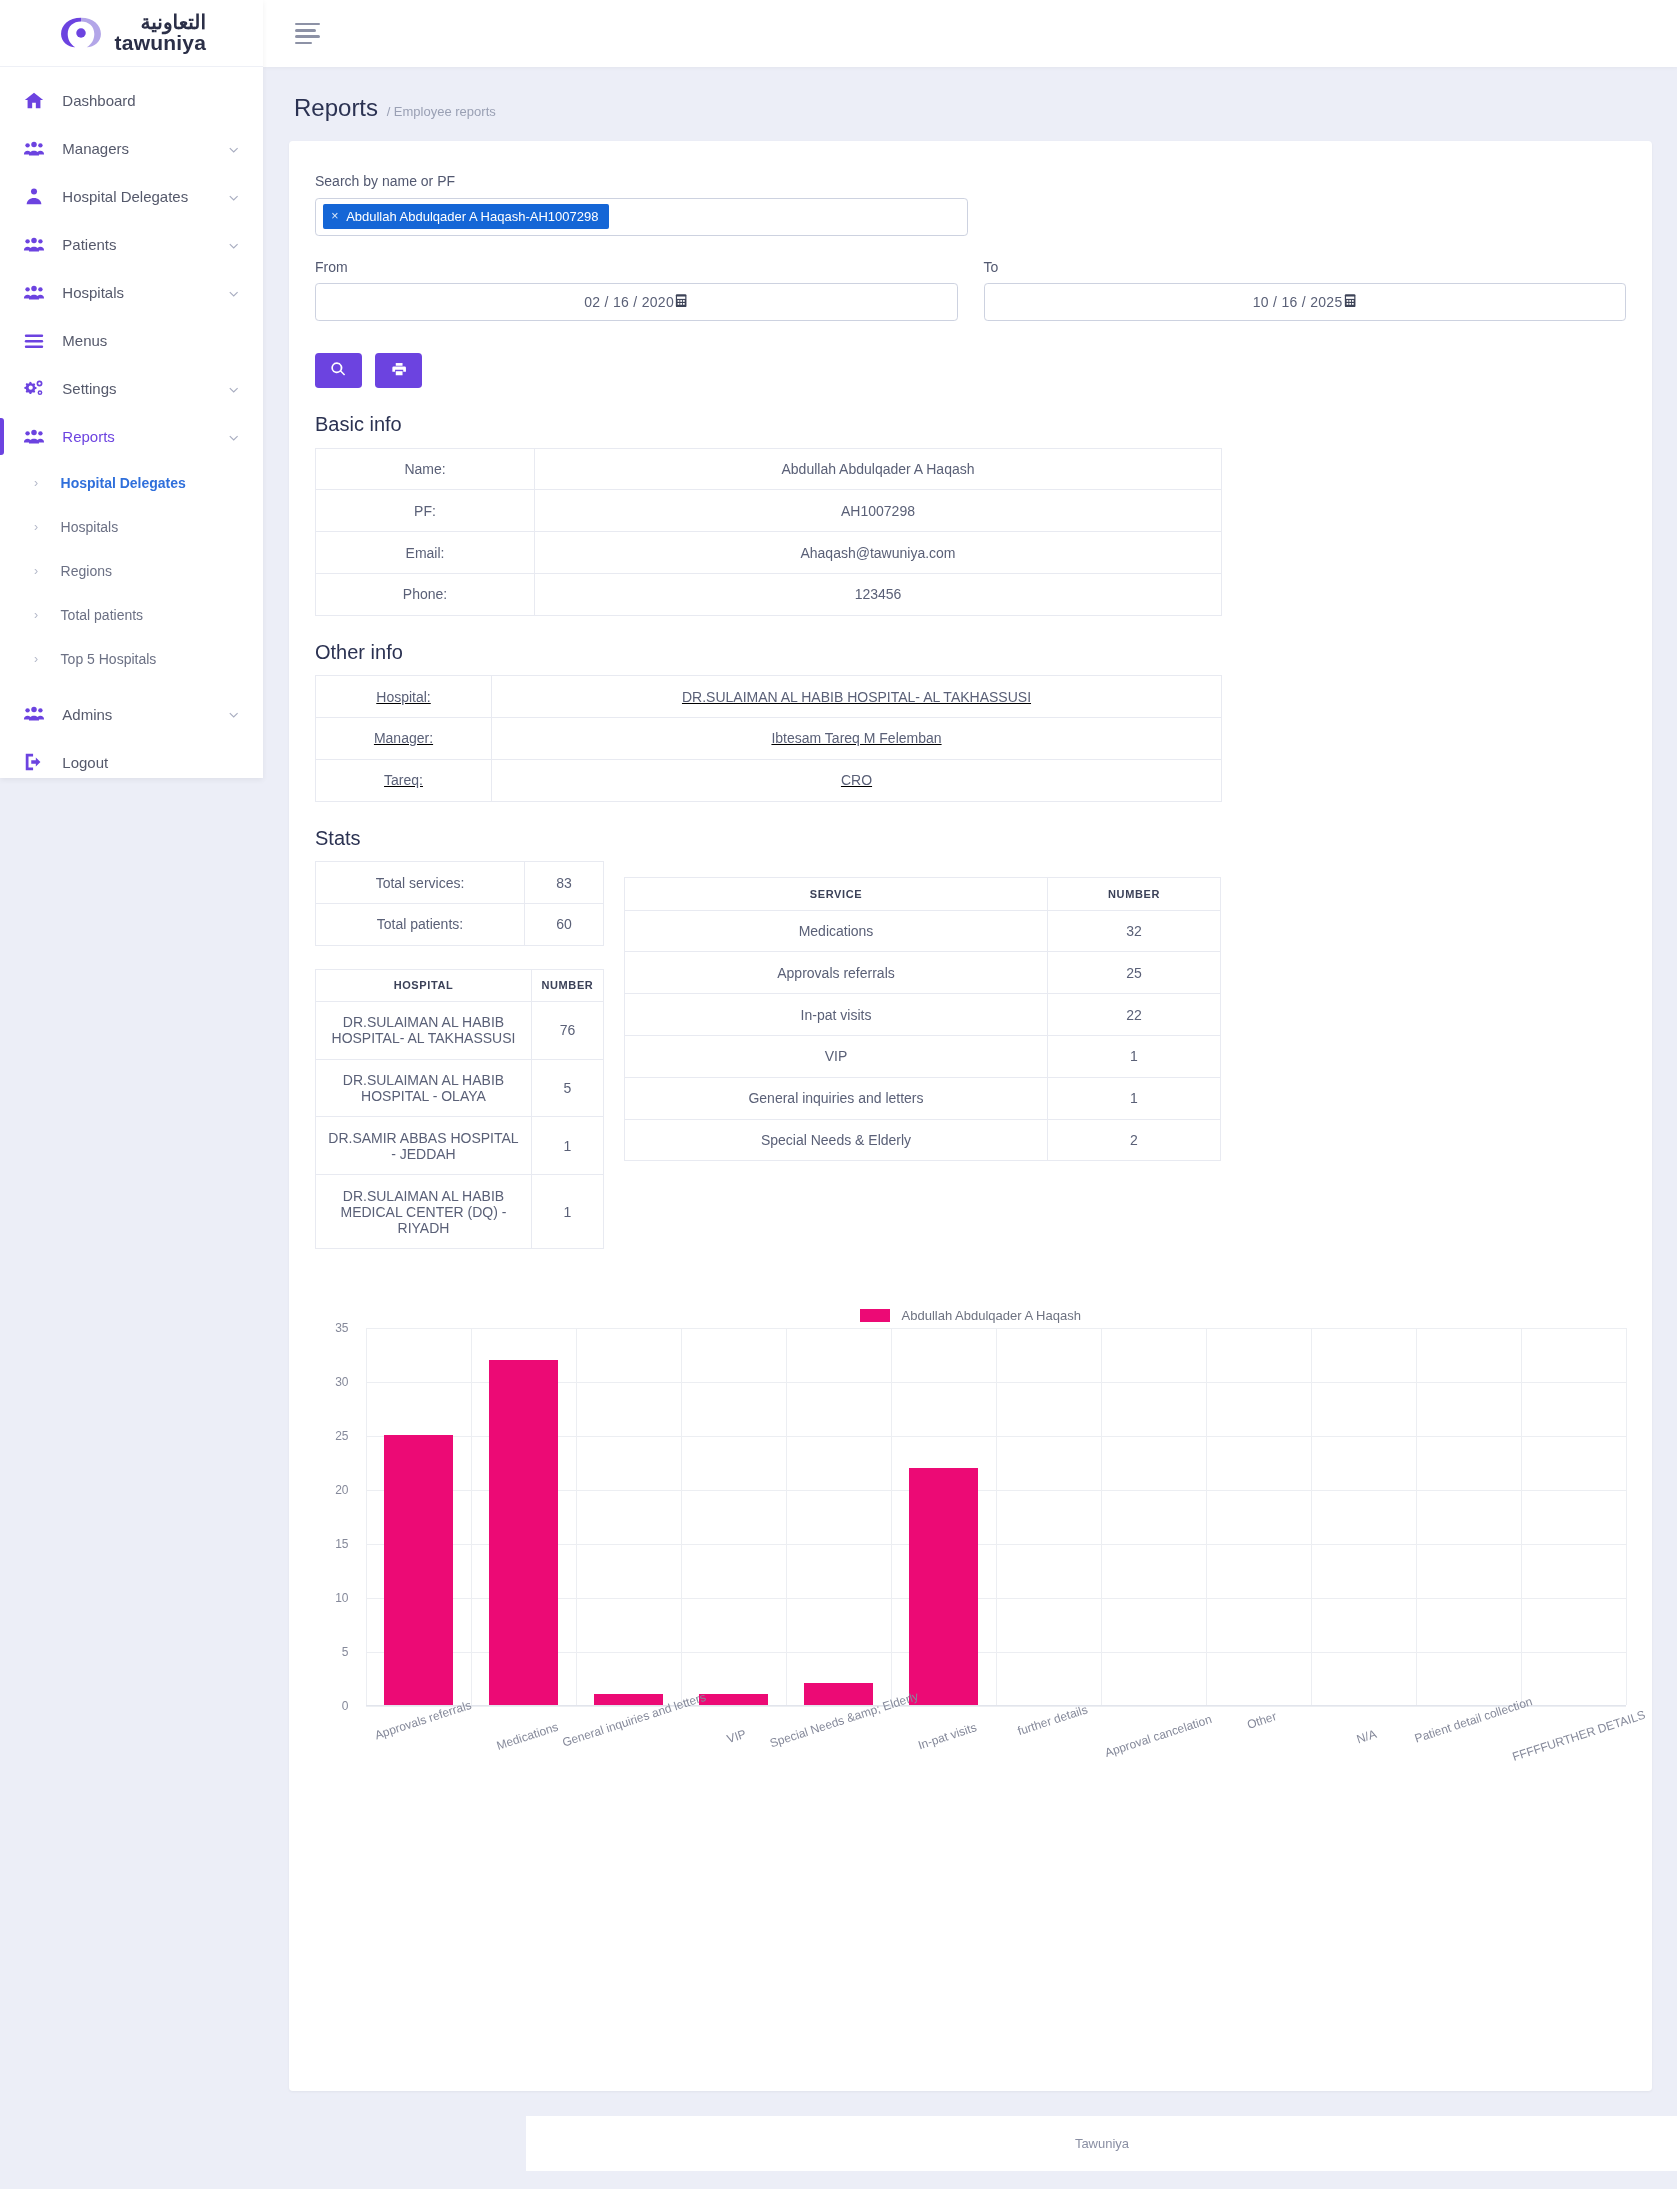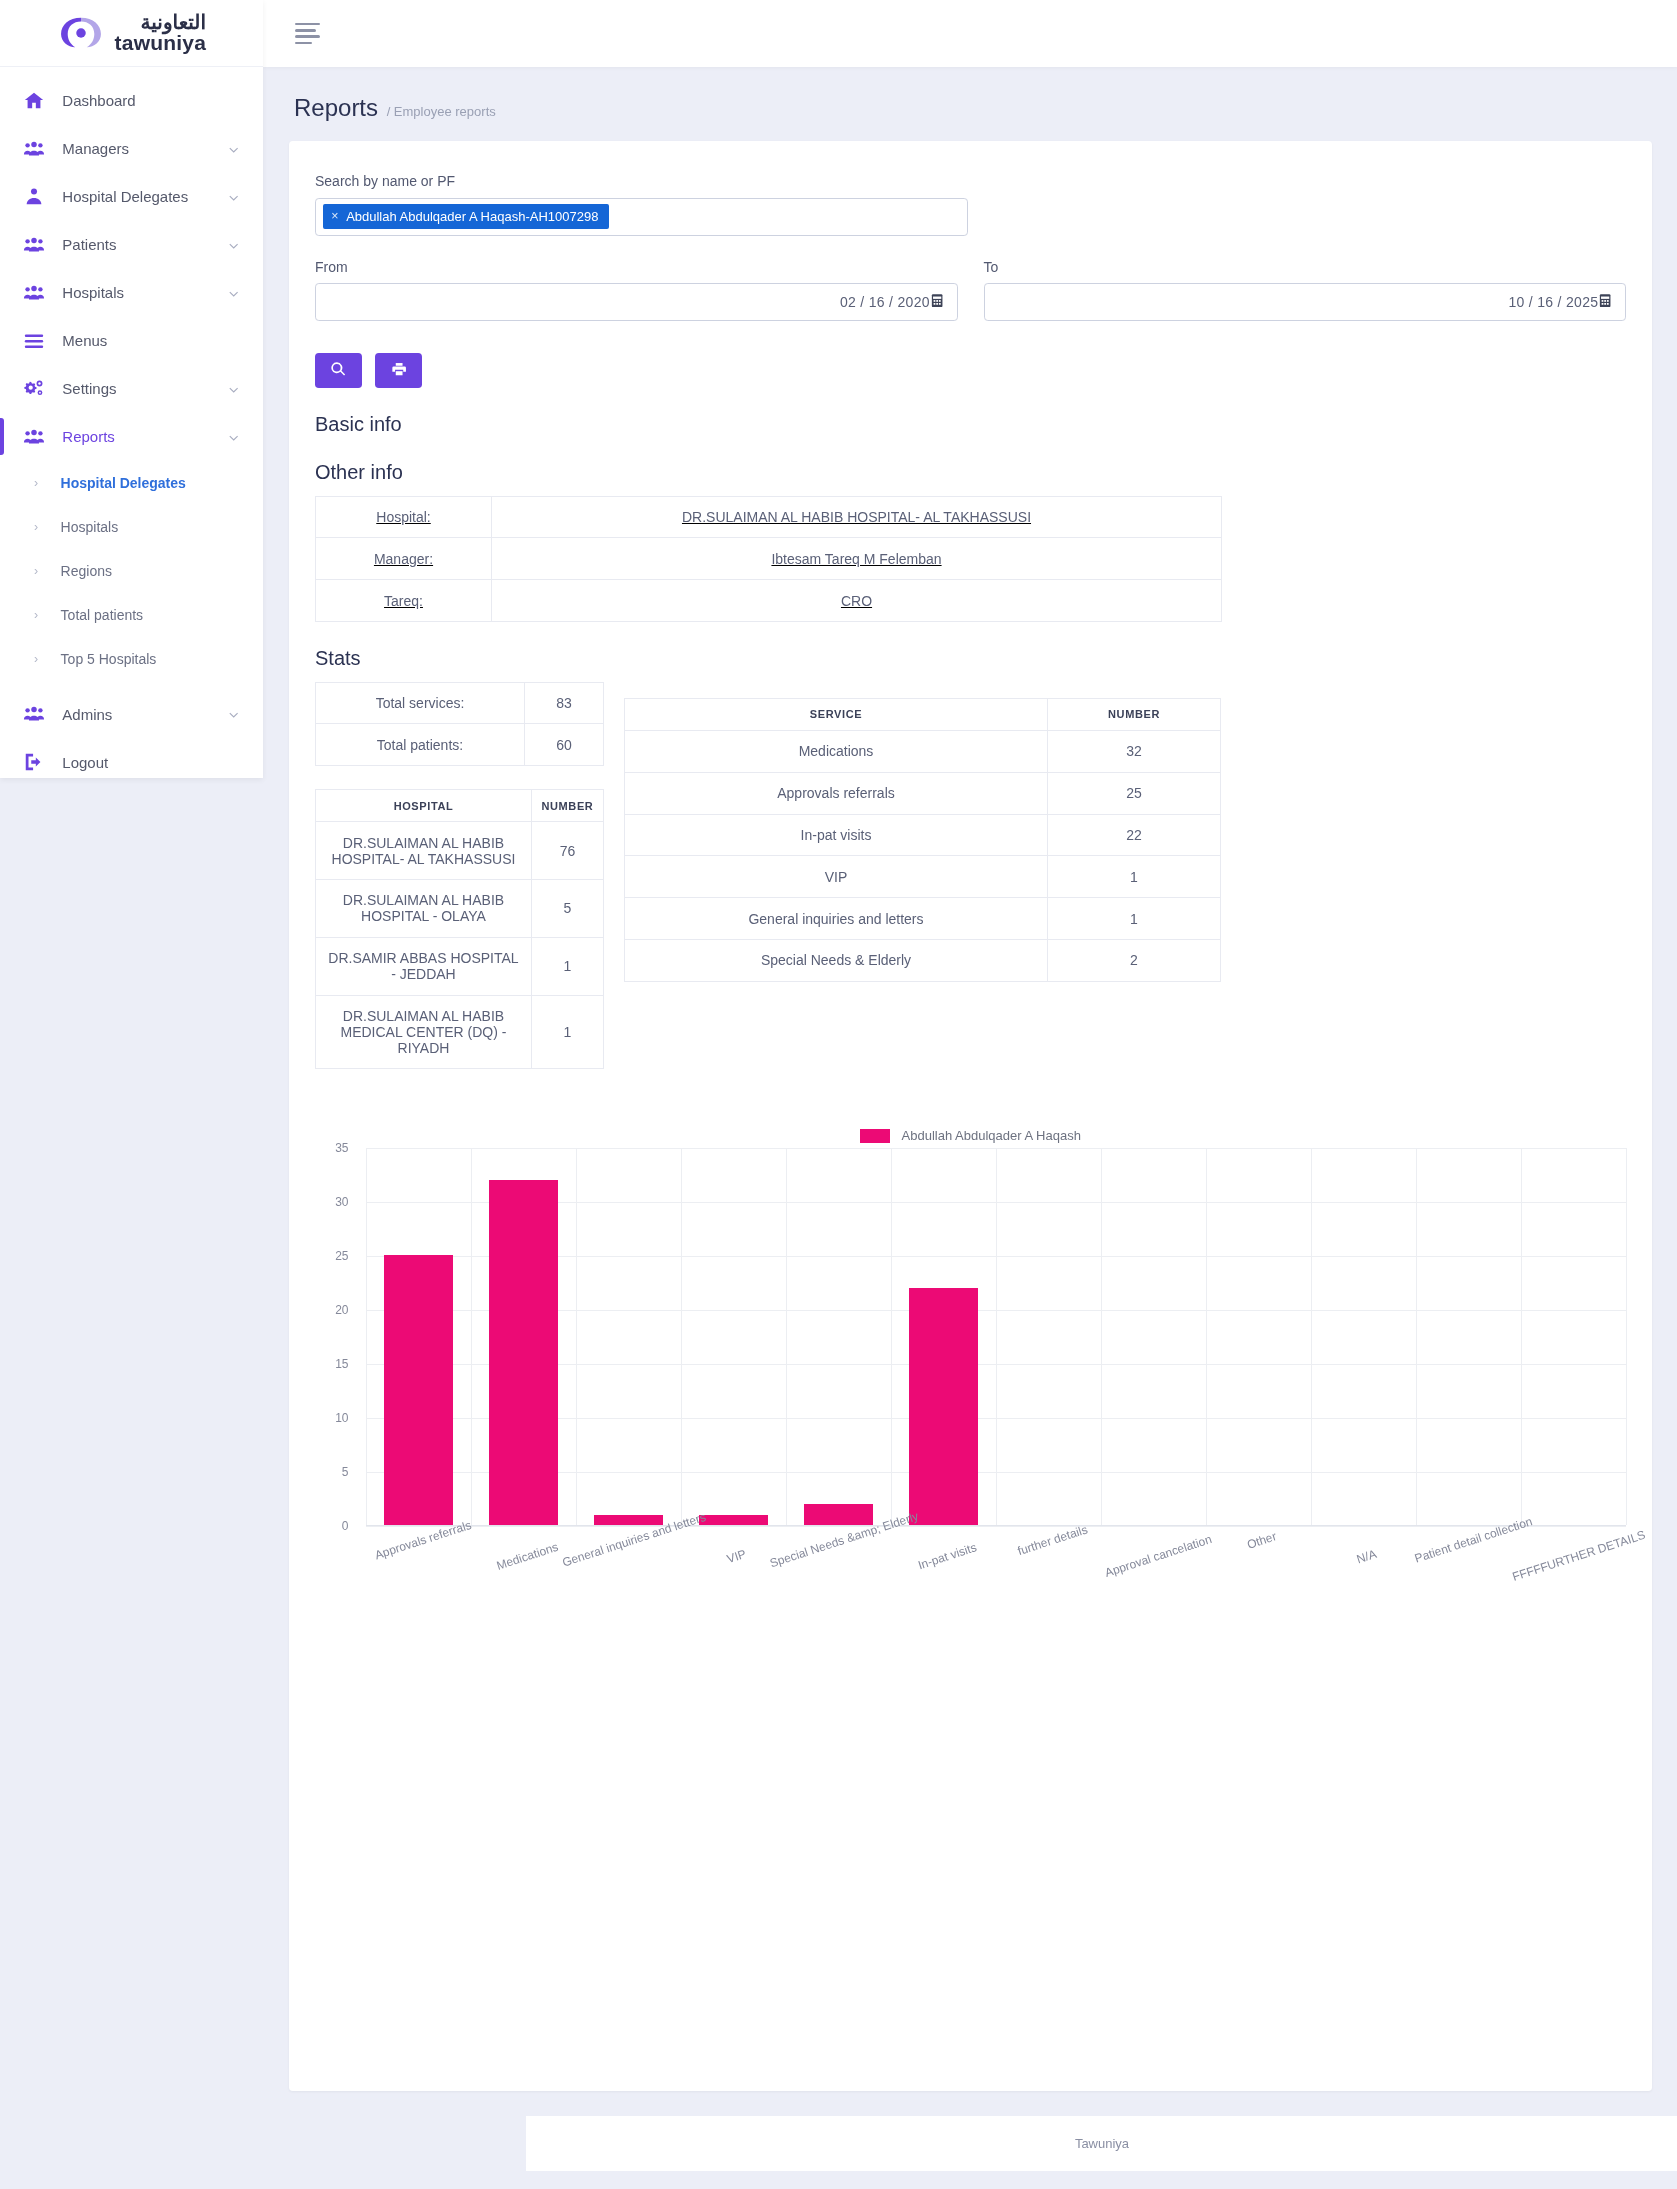--- a/index.html
+++ b/index.html
@@ -86,21 +86,21 @@
     background: #1566d6; color: #fff; font-size: 13px;
     padding: 4.8px 10.5px 5.7px 8.6px; border-radius: 1.9px; display: flex; align-items: center; gap: 7.6px;
     white-space: nowrap;
   }
   .token .x { font-size: 12.4px; opacity: .85; cursor: pointer; }
 
   .row2 { display: flex; gap: 26px; margin-top: 23px; }
   .col { width: 653px; }
   .date-input {
     height: 38px; border: 1px solid #cdd2e0; border-radius: 3.8px; background: #fff;
-    display: flex; align-items: center; padding: 0 12.4px; justify-content: flex-end;
+    display: flex; align-items: center; padding: 0 12.4px; justify-content: center;
   }
   .date-val { font-size: 14px; color: #5a6077; letter-spacing: 0.3px; }
   .cal-ico svg { width: 14.3px; height: 15.3px; fill: #3d4357; }
 
   .btn-row { display: flex; gap: 13.4px; margin-top: 32px; }
   .btn {
     width: 47px; height: 35px; background: #6c43e0; border: none; border-radius: 3.8px;
     display: flex; align-items: center; justify-content: center; cursor: pointer;
   }
   .btn svg { width: 16.3px; height: 16.3px; fill: #fff; }
@@ -414,20 +414,40 @@
           <svg viewBox="0 0 24 24">
               <path d="M7 3h10v4H7z"></path>
               <path d="M4 8h16a2 2 0 012 2v6h-4v-3H6v3H2v-6a2 2 0 012-2z"></path>
               <path d="M7 15h10v6H7z"></path>
             </svg>
         </span>
       </button>
     </div>
 
     <div class="sec-title">Basic info</div>
+    <table class="tbl basic-tbl">
+      <tbody>
+          <tr>
+        <td class="k">Name:</td>
+        <td>Abdullah Abdulqader A Haqash</td>
+      </tr>
+      <tr>
+        <td class="k">PF:</td>
+        <td>AH1007298</td>
+      </tr>
+      <tr>
+        <td class="k">Email:</td>
+        <td>Ahaqash@tawuniya.com</td>
+      </tr>
+      <tr>
+        <td class="k">Phone:</td>
+        <td>123456</td>
+      </tr>
+    </tbody>
+      </table>
 
     <div class="sec-title">Other info</div>
     <table class="tbl other-tbl">
       <tbody>
           <tr>
         <td class="k">Hospital:</td>
         <td>DR.SULAIMAN AL HABIB HOSPITAL- AL TAKHASSUSI</td>
       </tr>
       <tr>
         <td class="k">Manager:</td>

